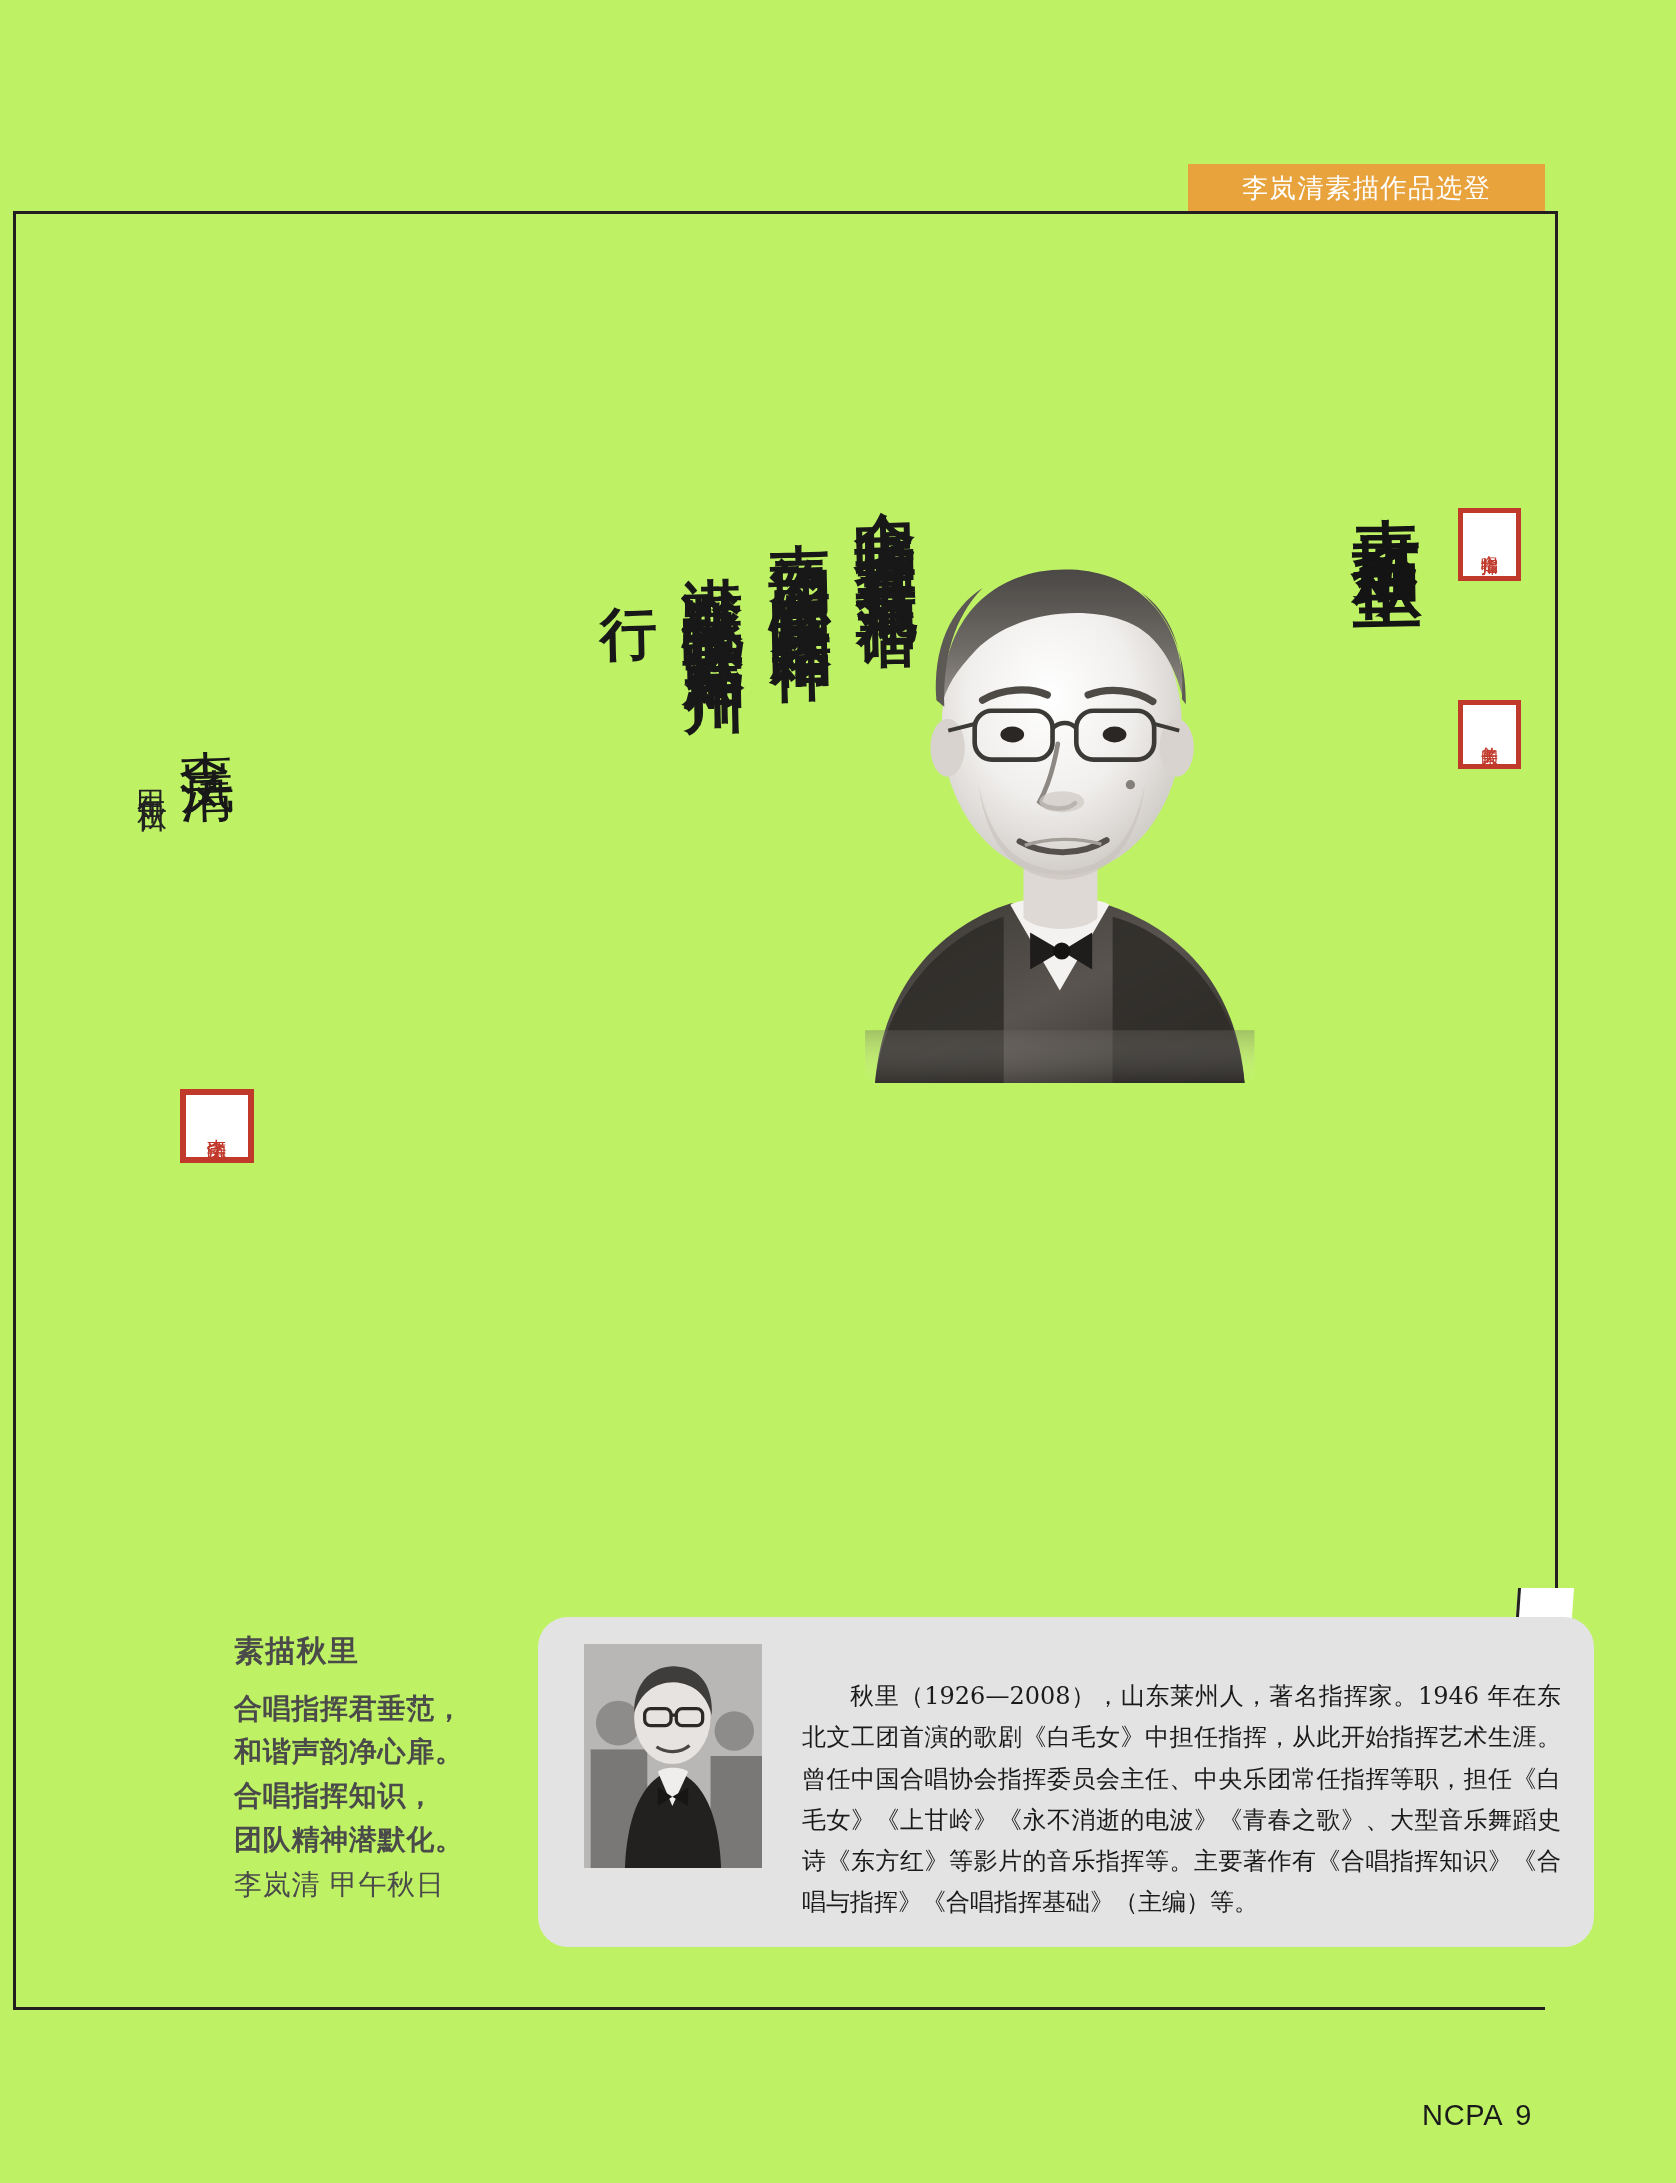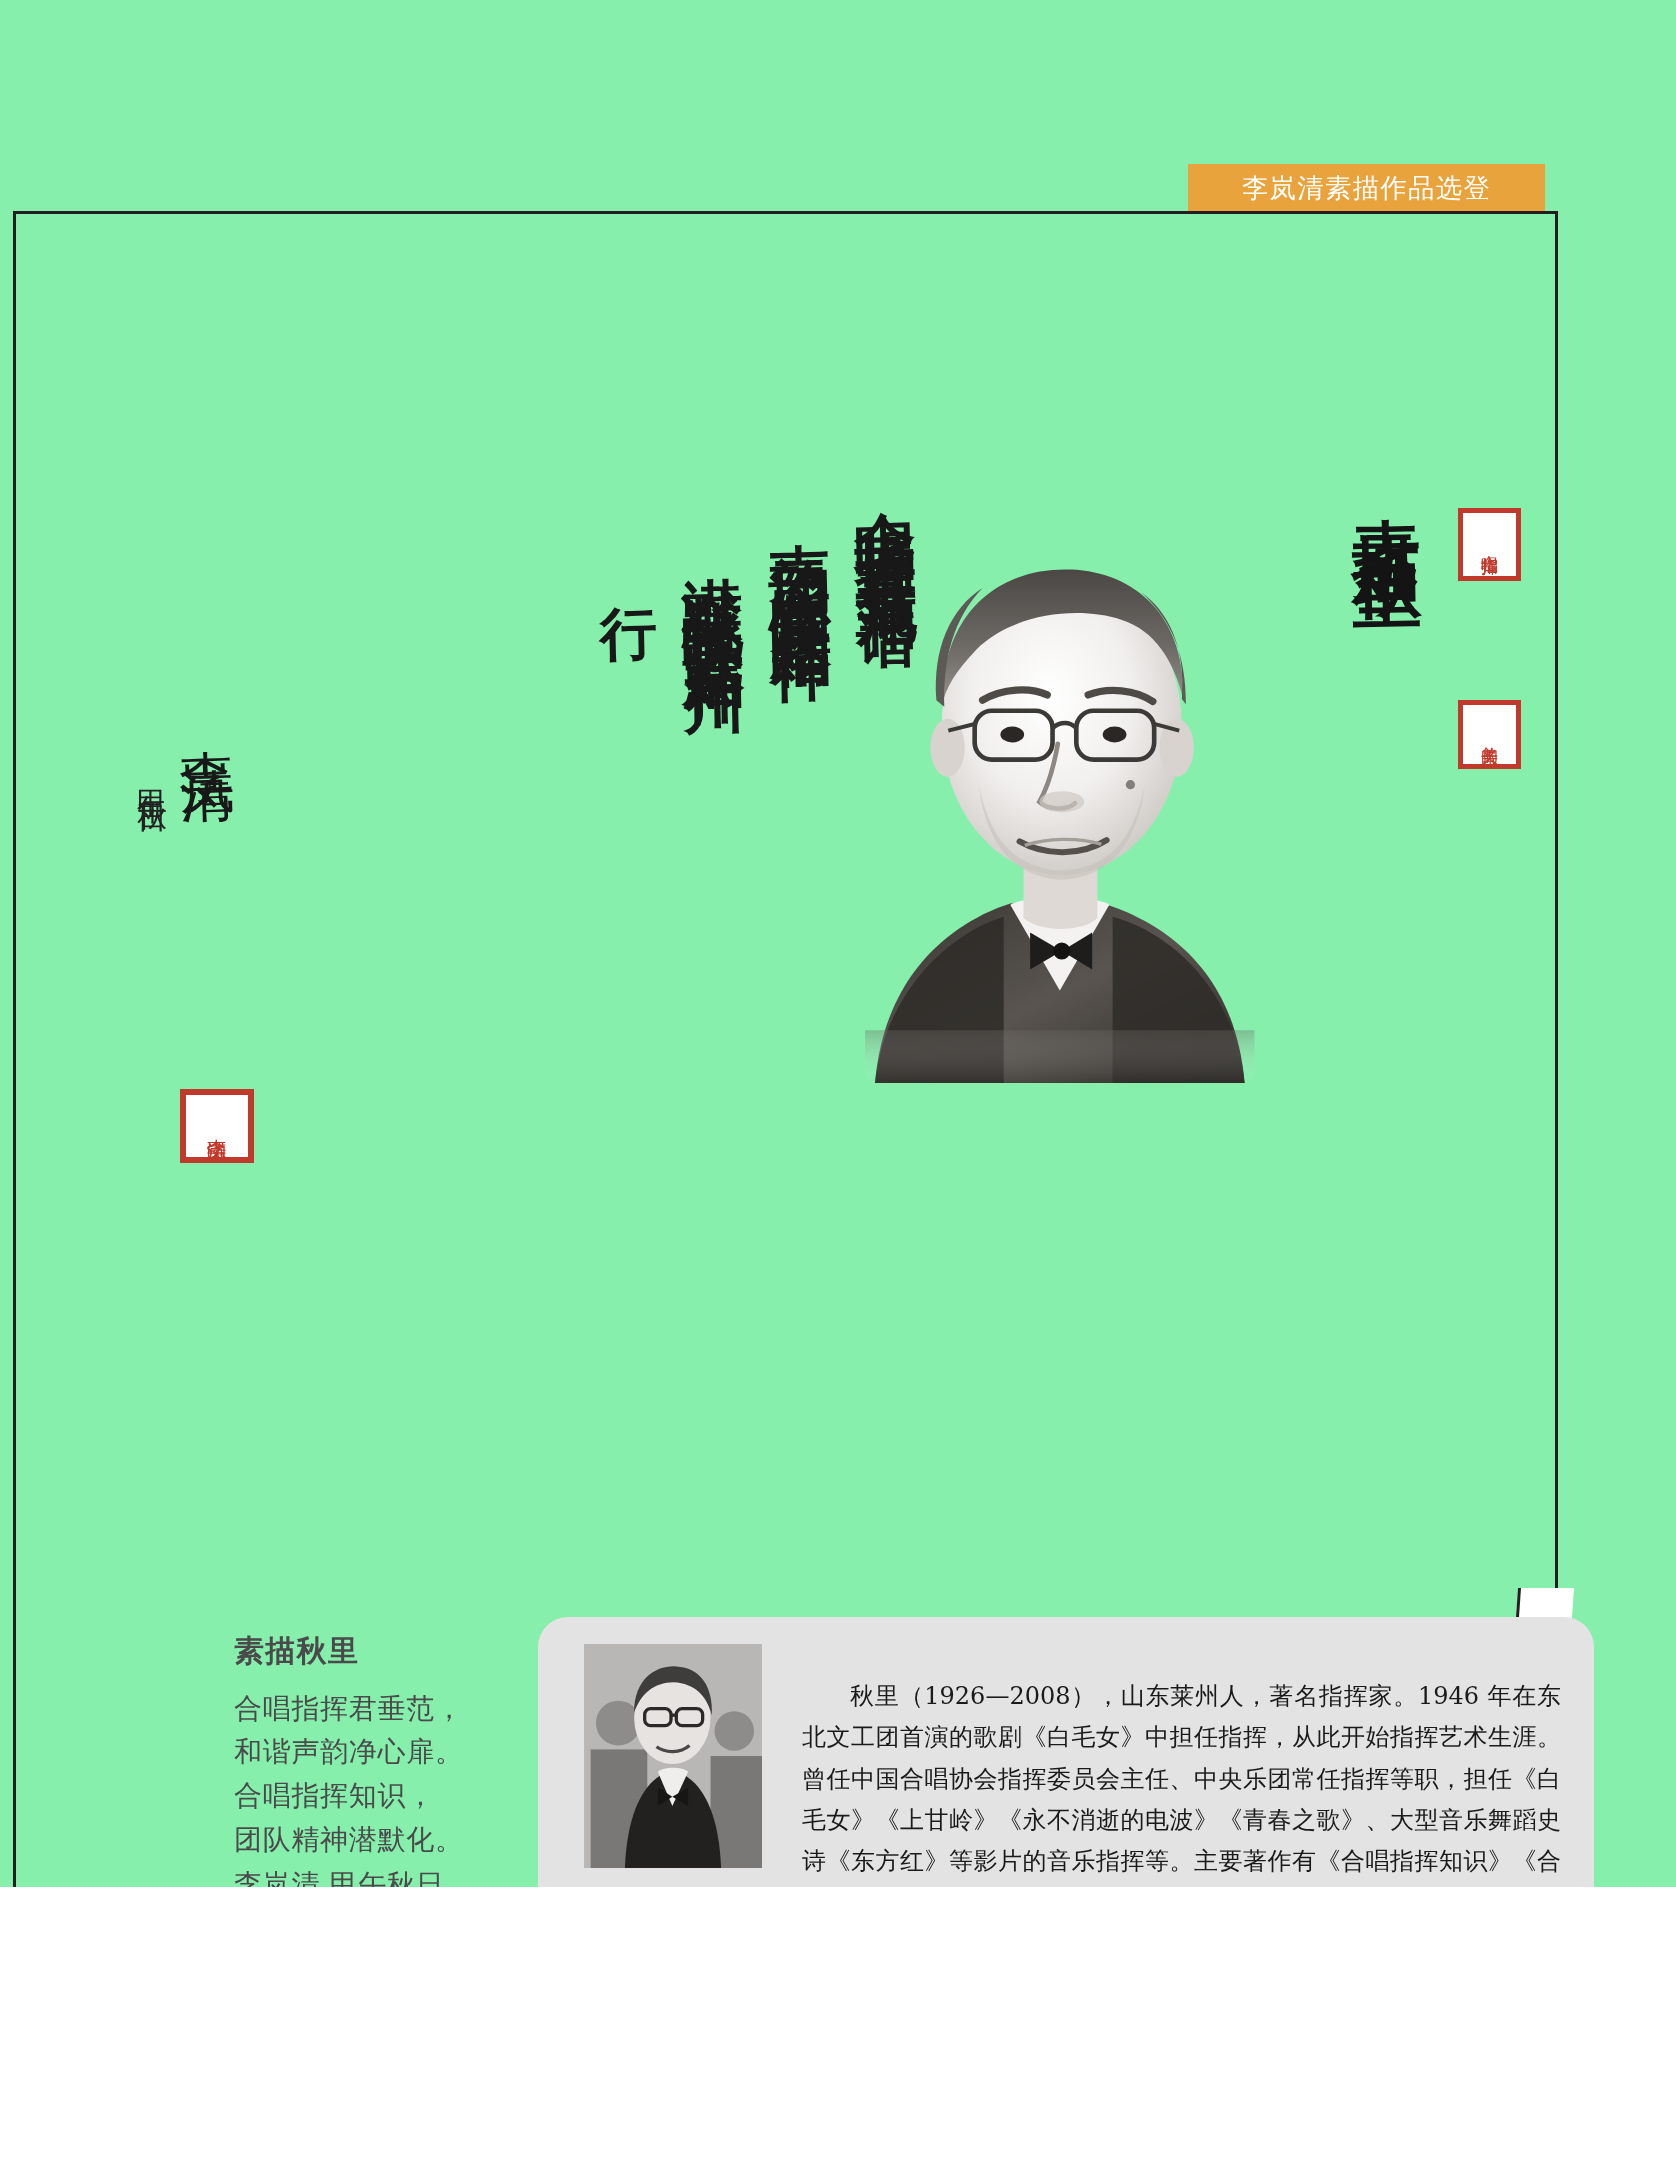--- a/index.html
+++ b/index.html
@@ -6,22 +6,22 @@
     margin: 0;
     padding: 0;
     background: #ffffff;
   }
   body {
     font-family: "Liberation Sans", sans-serif;
   }
   .page {
     position: relative;
     width: 1676px;
-    height: 1887px;
-    background: #86efac;
+    height: 2183px;
+    background: #bef264;
     overflow: hidden;
   }
 
   
   .header-tab {
     position: absolute;
     top: 164px;
     left: 1188px;
     width: 357px;
     height: 48px;
@@ -245,20 +245,21 @@
     font-weight: bold;
     color: #4a4a4a;
     margin-bottom: 14.5px;
     letter-spacing: 1.3px;
   }
   .poem-line {
     font-size: 28px;
     line-height: 1.56;
     color: #4a4a4a;
     letter-spacing: 0.7px;
+    font-weight: bold;
   }
   .poem-sign {
     font-size: 28px;
     line-height: 1.56;
     color: #4a4a4a;
     letter-spacing: 0.7px;
     margin-top: 2px;
   }
 
   

